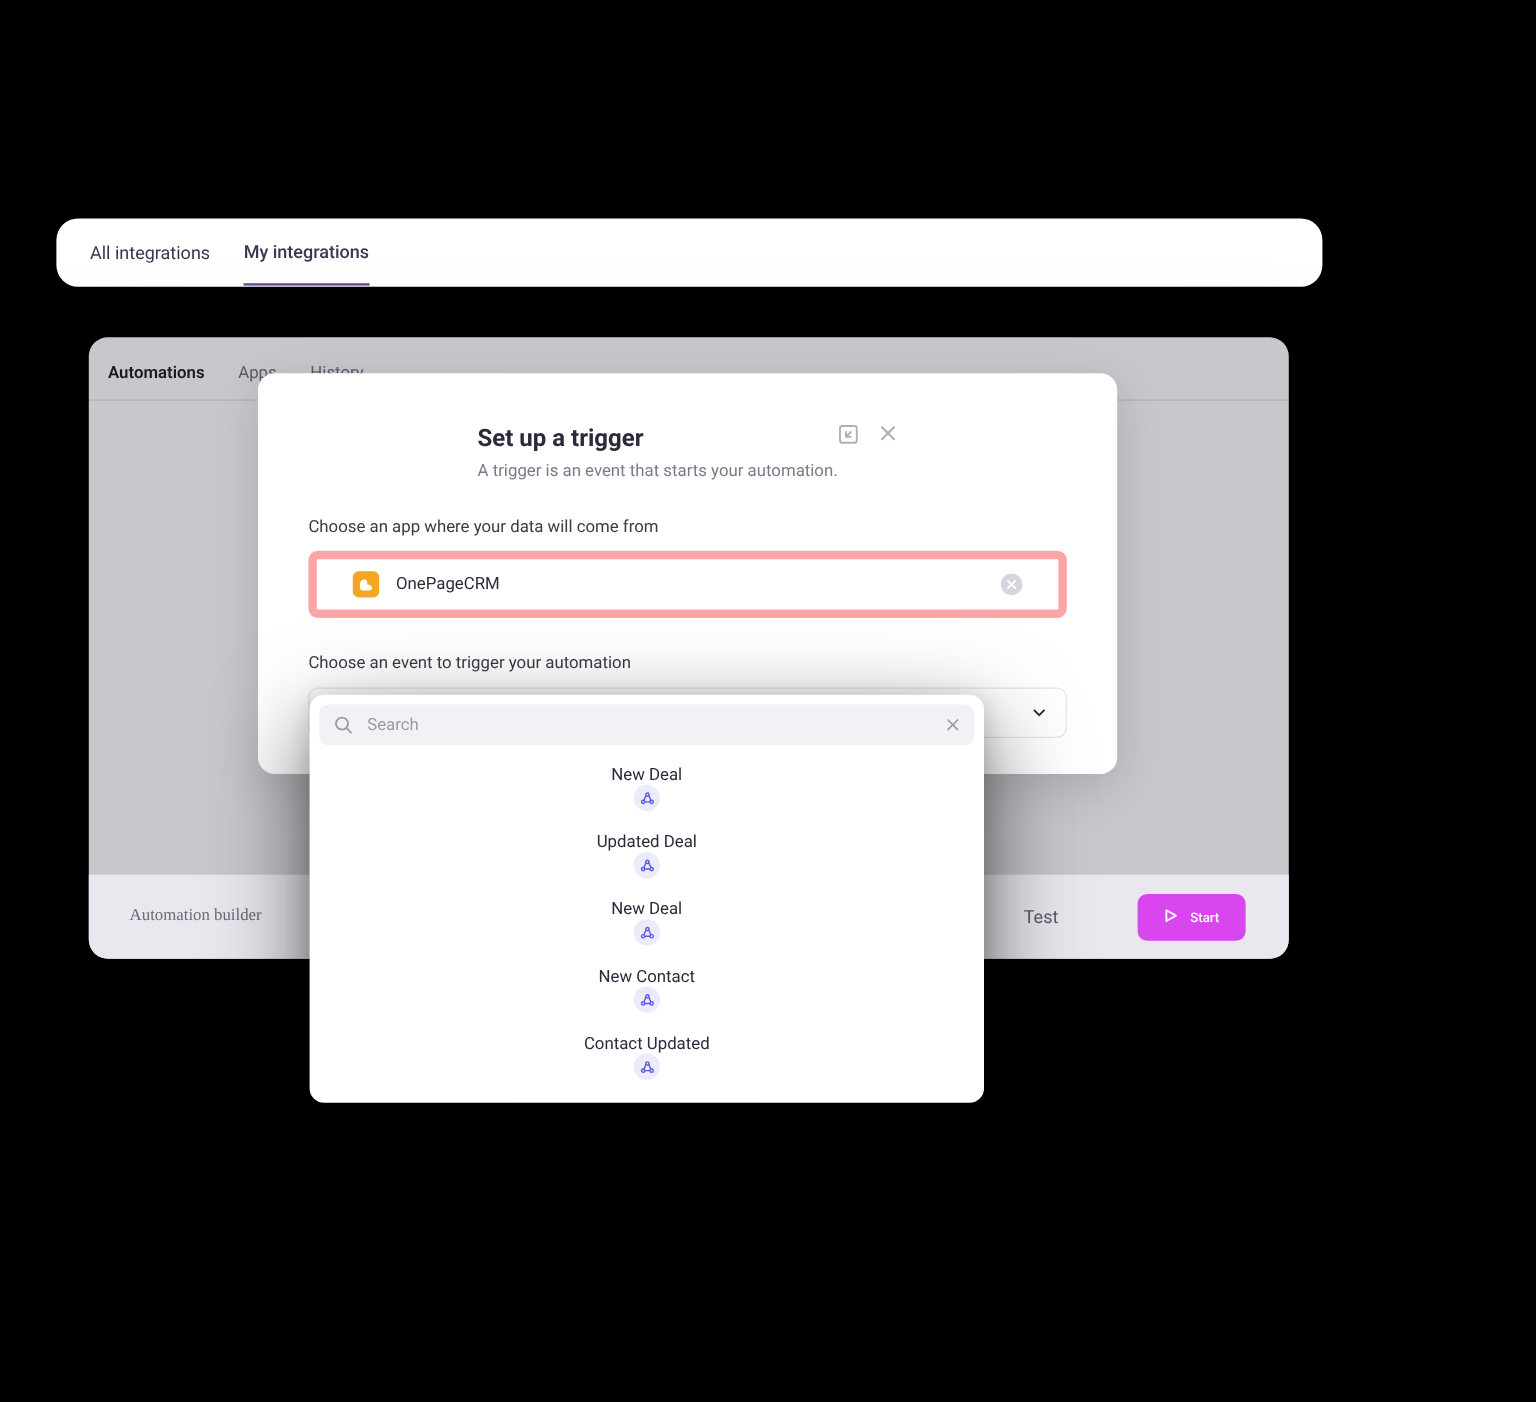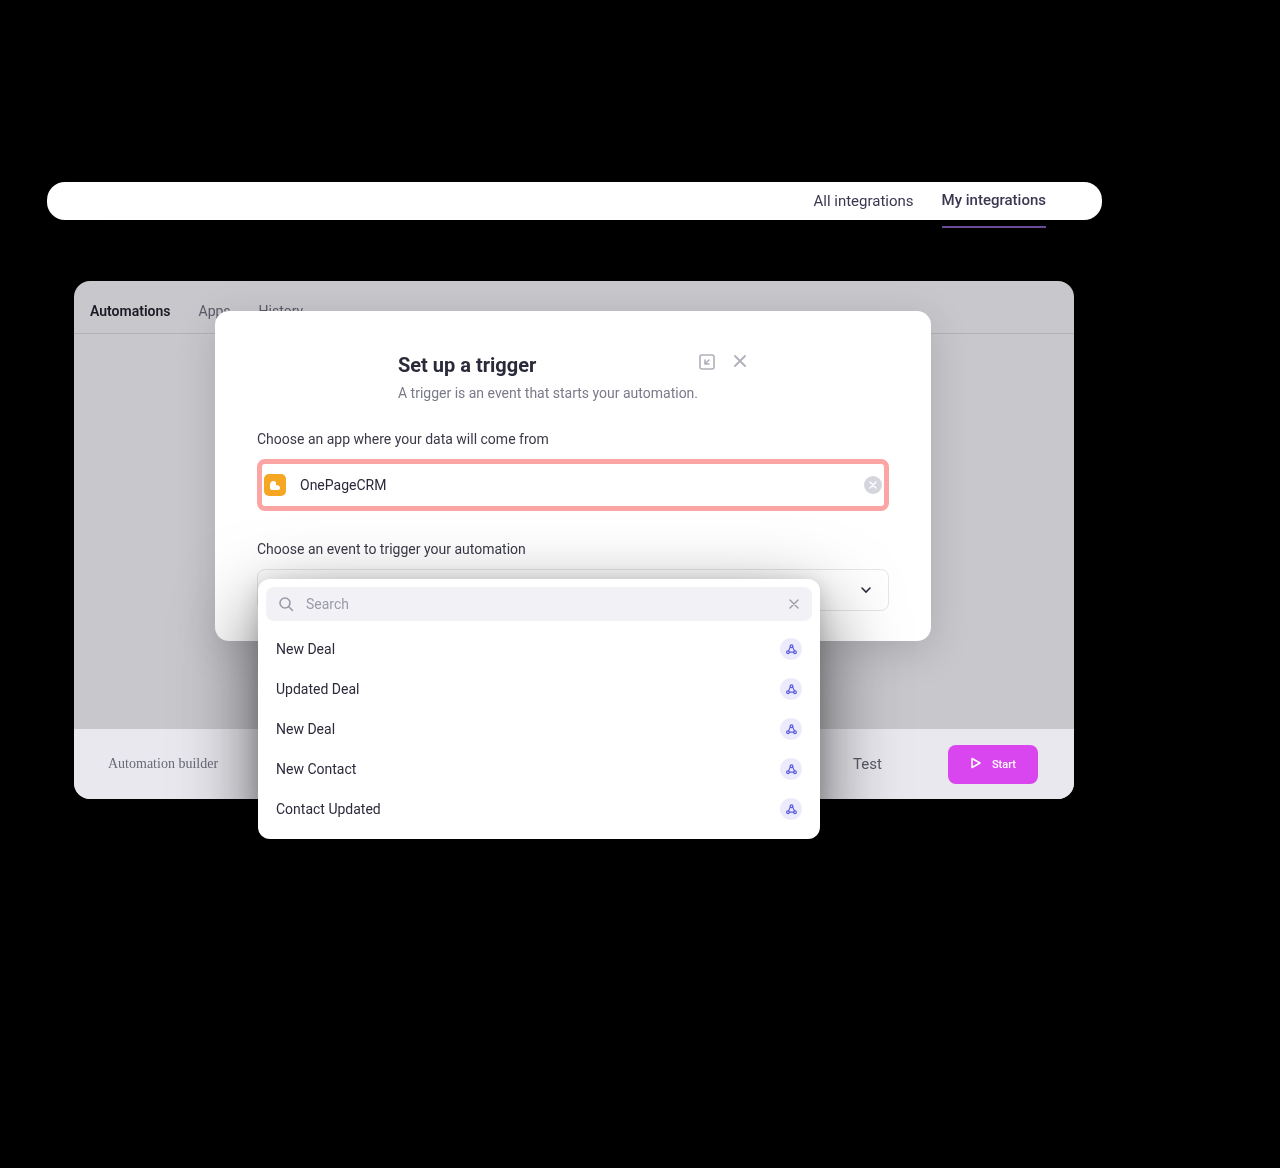--- a/index.html
+++ b/index.html
@@ -13,28 +13,27 @@
       width: 1280px;
       height: 1168px;
       position: relative;
       overflow: hidden;
     }
     .top-tabs {
       position: absolute;
       top: 182px;
       left: 47px;
       width: 1055px;
-      height: 38px;
+      height: 57px;
       background: #fff;
       border-radius: 18px;
       display: flex;
       align-items: center;
       padding: 0 28px;
       box-shadow: 0 20px 60px rgba(0,0,0,0.5);
-      justify-content: flex-end;
     }
     .top-tab {
       font-size: 15px;
       color: #3a3850;
       padding: 17px 0;
       margin-right: 28px;
       cursor: pointer;
     }
     .top-tab.active {
       border-bottom: 2px solid #6b4c9a;
@@ -140,23 +139,23 @@
     .modal-icons span {
       cursor: pointer;
     }
     .section-label {
       font-size: 14px;
       color: #3a3a48;
       margin-top: 30px;
       margin-bottom: 12px;
     }
     .app-field {
-      border: 5px solid #fca5a5;
+      border: 7px solid #fca5a5;
       border-radius: 8px;
-      padding: 10px 2px;
+      padding: 10px 30px;
       display: flex;
       align-items: center;
       justify-content: space-between;
     }
     .app-field-left {
       display: flex;
       align-items: center;
       gap: 14px;
     }
     .app-icon {
@@ -245,20 +244,21 @@
       font-size: 15px;
       cursor: pointer;
       display: flex;
     }
     .dd-item {
       display: flex;
       align-items: center;
       justify-content: space-between;
       padding: 9px 18px;
       cursor: pointer;
+      flex-direction: column;
     }
     .dd-label {
       font-size: 14px;
       color: #2a2a3a;
     }
     .webhook-badge {
       width: 22px;
       height: 22px;
       border-radius: 50%;
       background: #ecebfb;

